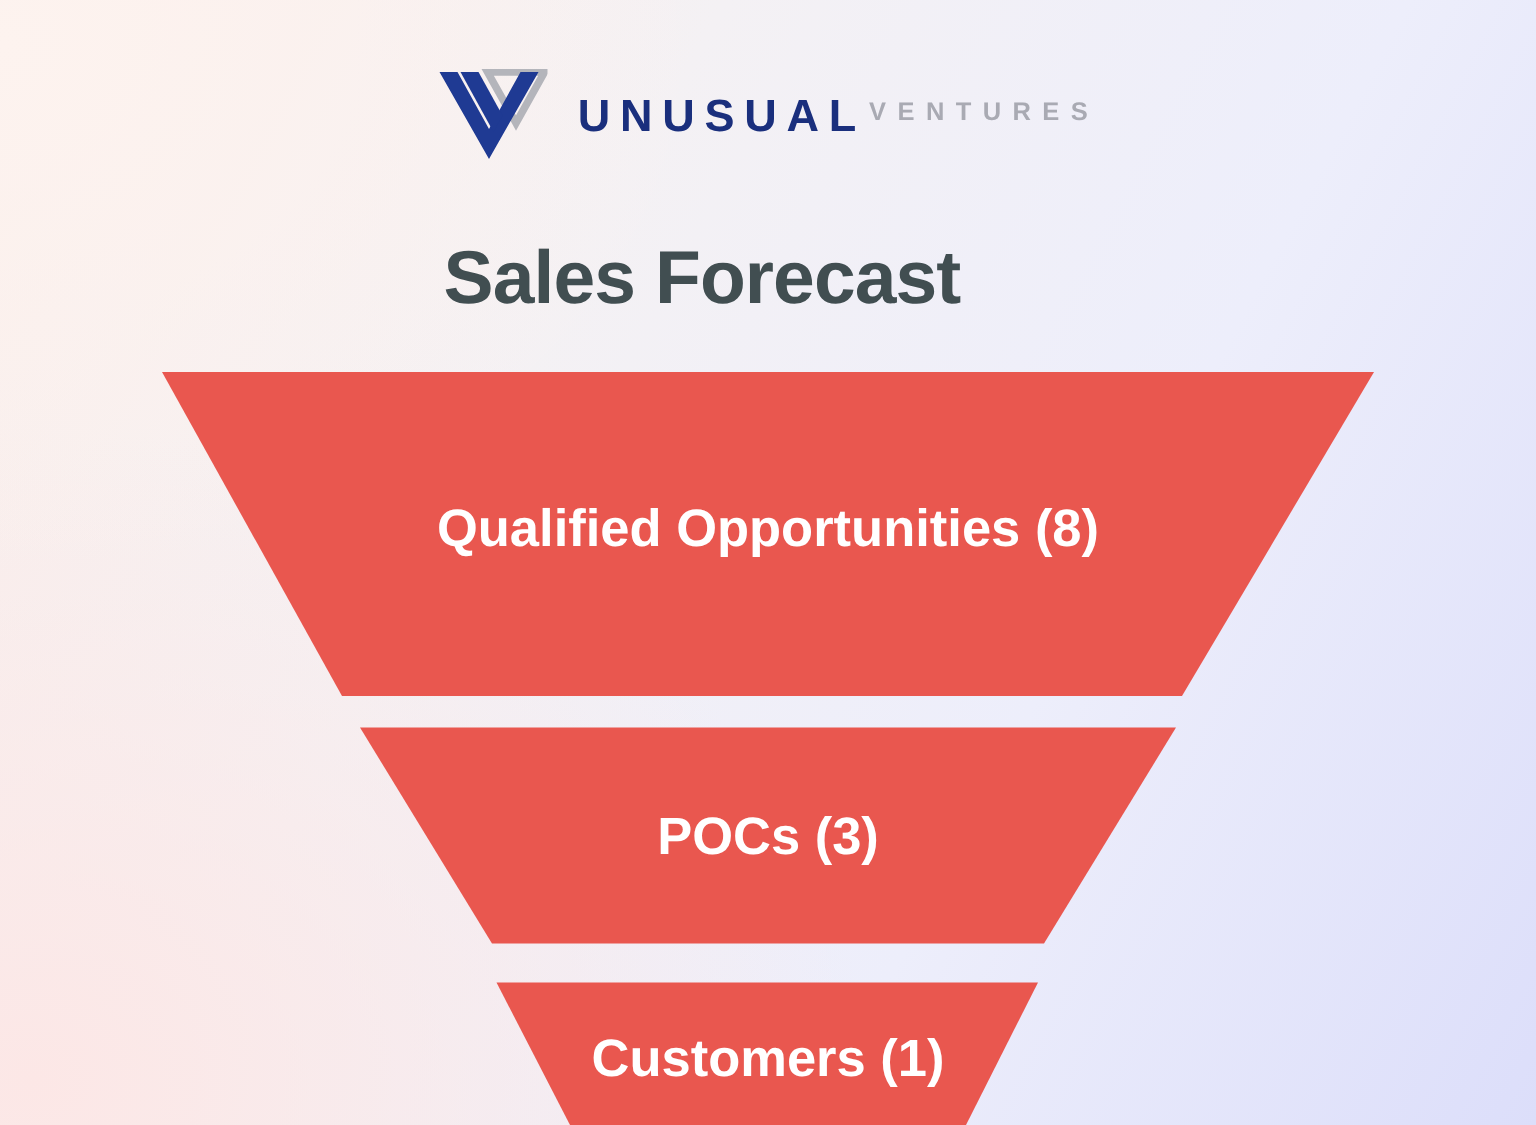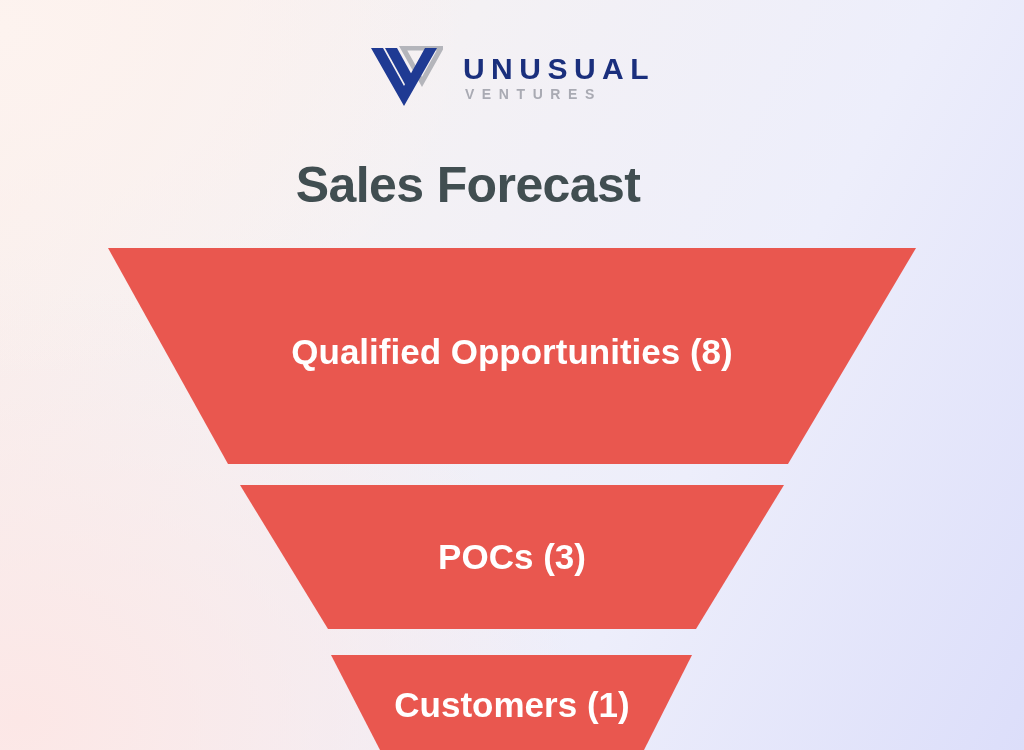--- a/index.html
+++ b/index.html
@@ -37,34 +37,34 @@
     gap: 20px;
   }
   #logo-mark {
     display: block;
     width: 74px;
     height: 62px;
     flex: none;
   }
   #logo-wordmark {
     display: flex;
-    flex-direction: column;
+    flex-direction: row;
     justify-content: center;
     padding-top: 2px;
   }
   #logo-name {
     font-size: 30px;
     font-weight: 700;
     letter-spacing: 6.5px;
     color: #1a2f7d;
     line-height: 1.02;
     white-space: nowrap;
   }
   #logo-sub {
-    font-size: 14px;
+    font-size: 17px;
     font-weight: 700;
     letter-spacing: 7.6px;
     color: #a9aab3;
     line-height: 1.05;
     margin-top: 3px;
     margin-left: 2px;
     white-space: nowrap;
   }
 
   

